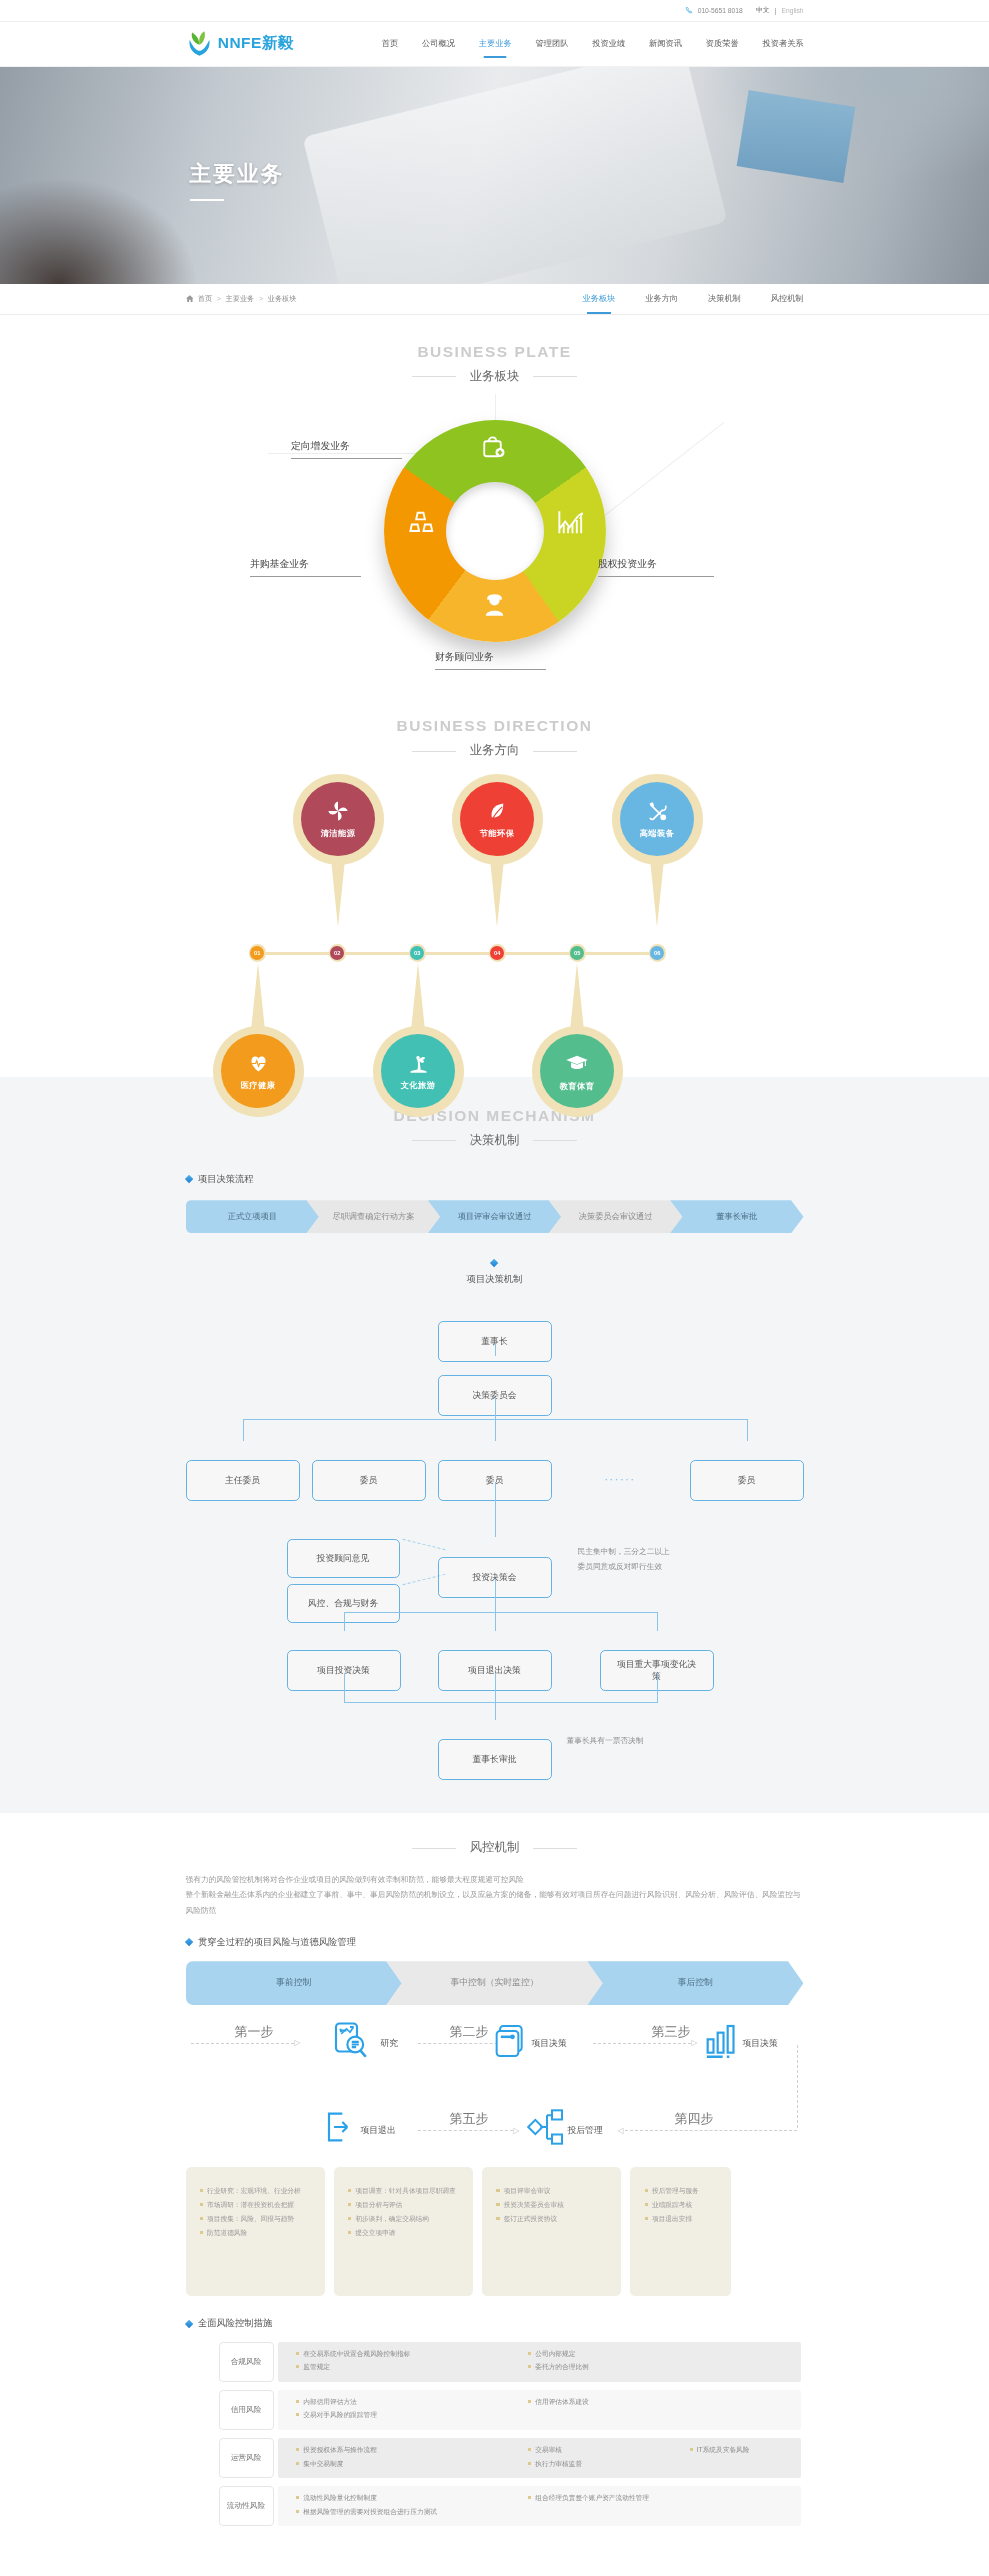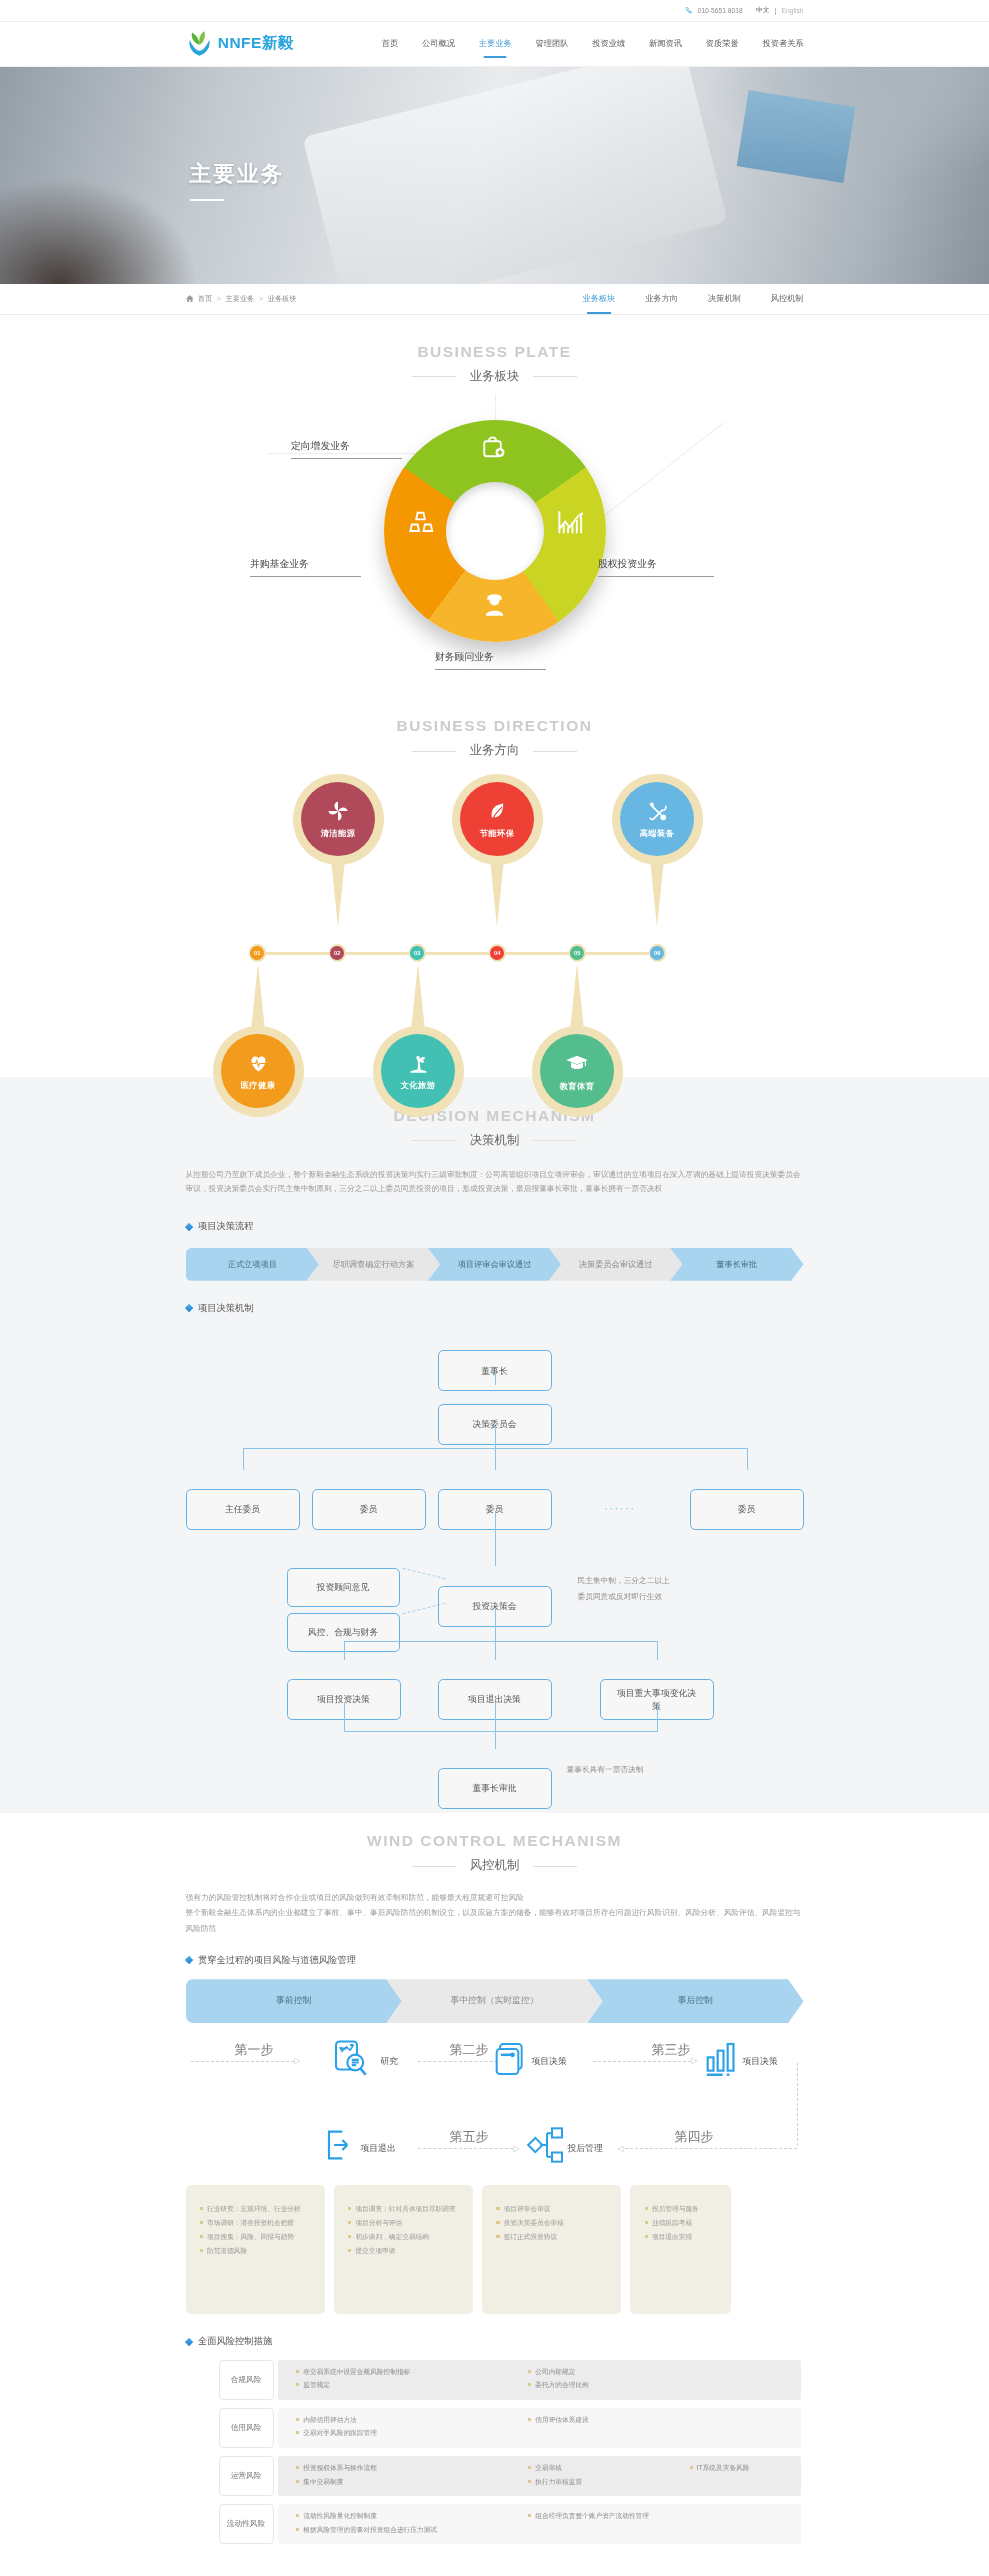--- a/index.html
+++ b/index.html
@@ -379,35 +379,34 @@
     </div>
   </div>
 </div>
 
 <div class="dec-section">
   <div class="sec-title-en">DECISION MECHANISM</div>
   <div class="sec-title-cn">
       <span>决策机制</span>
     </div>
   <div class="container">
-    <p class="dec-para">从控股公司乃至旗下成员企业，整个新毅金融生态系统的投资决策均实行三级审批制度：公司高管组织项目立项评审会，审议通过的立项项目在深入尽调的基础上提请投资决策委员会审议，投资决策委员会实行民主集中制原则，三分之二以上委员同意投资的项目，形成投资决策，最后报董事长审批，董事长拥有一票否决权</p>
 
     <div class="blk-label" style="margin-top:24px;">
       <span class="diamond"></span>
       <span>项目决策流程</span>
     </div>
     <div class="chevrons">
       <div class="chev blue">正式立项项目</div>
       <div class="chev gray">尽职调查确定行动方案</div>
       <div class="chev blue">项目评审会审议通过</div>
       <div class="chev gray">决策委员会审议通过</div>
       <div class="chev blue">董事长审批</div>
     </div>
 
-    <div class="blk-label" style="margin-top:21px;">
+    <div class="blk-label" style="margin-top:27px;flex-direction:column;">
       <span class="diamond"></span>
       <span>项目决策机制</span>
     </div>
 
     <div class="org-canvas">
       <div class="obox" style="left:252px; top:4.1px;">董事长</div>
       <div class="vline" style="left:309px; top:45px; height:13px;"></div>
       <div class="obox" style="left:252px; top:58px;">决策委员会</div>
       <div class="vline" style="left:309px; top:99px; height:21.6px;"></div>
       <div class="hline" style="left:57px; top:121px; width:504px;"></div>
@@ -444,21 +443,20 @@
       <div class="vline" style="left:471px; top:375px; height:30px;"></div>
       <div class="hline" style="left:158px; top:404px; width:313px;"></div>
       <div class="vline" style="left:309px; top:404px; height:18px;"></div>
       <div class="obox" style="left:252px; top:422px;">董事长审批</div>
       <div class="org-note" style="left:381px; top:435px;">董事长具有一票否决制</div>
     </div>
   </div>
 </div>
 
 <div class="wind-section">
-  <div class="sec-title-en">WIND CONTROL MECHANISM</div>
   <div class="sec-title-cn">
       <span>风控机制</span>
     </div>
   <div class="container">
     <div class="wind-para">
       <div>强有力的风险管控机制将对合作企业或项目的风险做到有效牵制和防范，能够最大程度规避可控风险</div>
       <div>整个新毅金融生态体系内的企业都建立了事前、事中、事后风险防范的机制设立，以及应急方案的储备，能够有效对项目所存在问题进行风险识别、风险分析、风险评估、风险监控与风险防范</div>
     </div>
 
     <div class="blk-label" style="margin-top:17.5px;">

